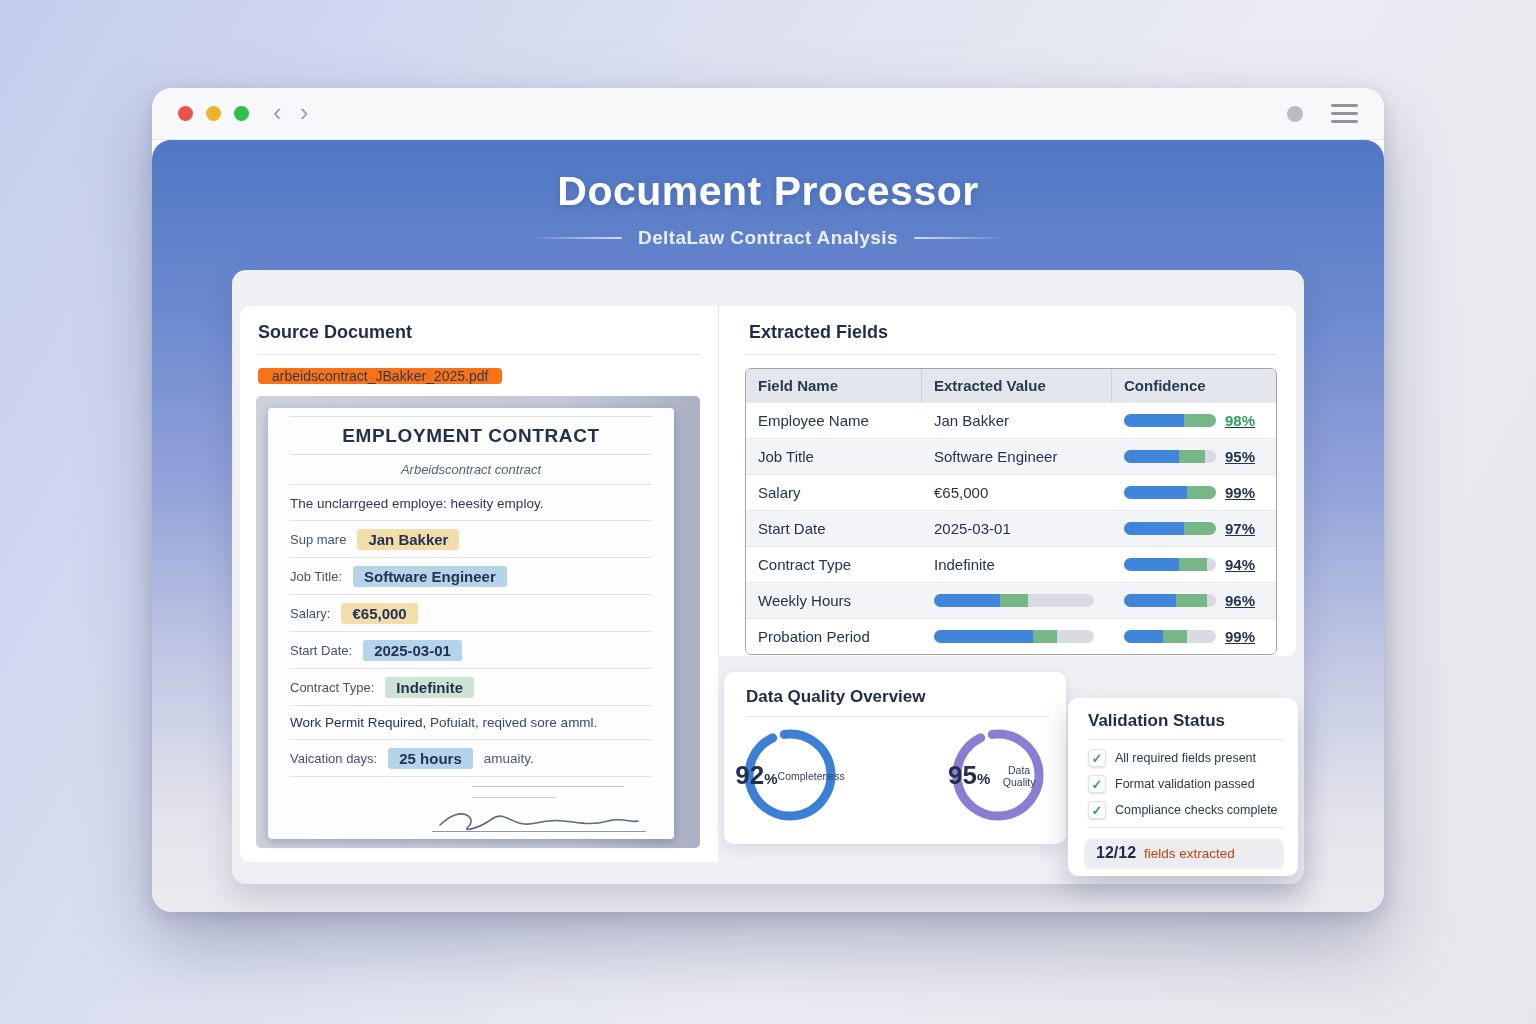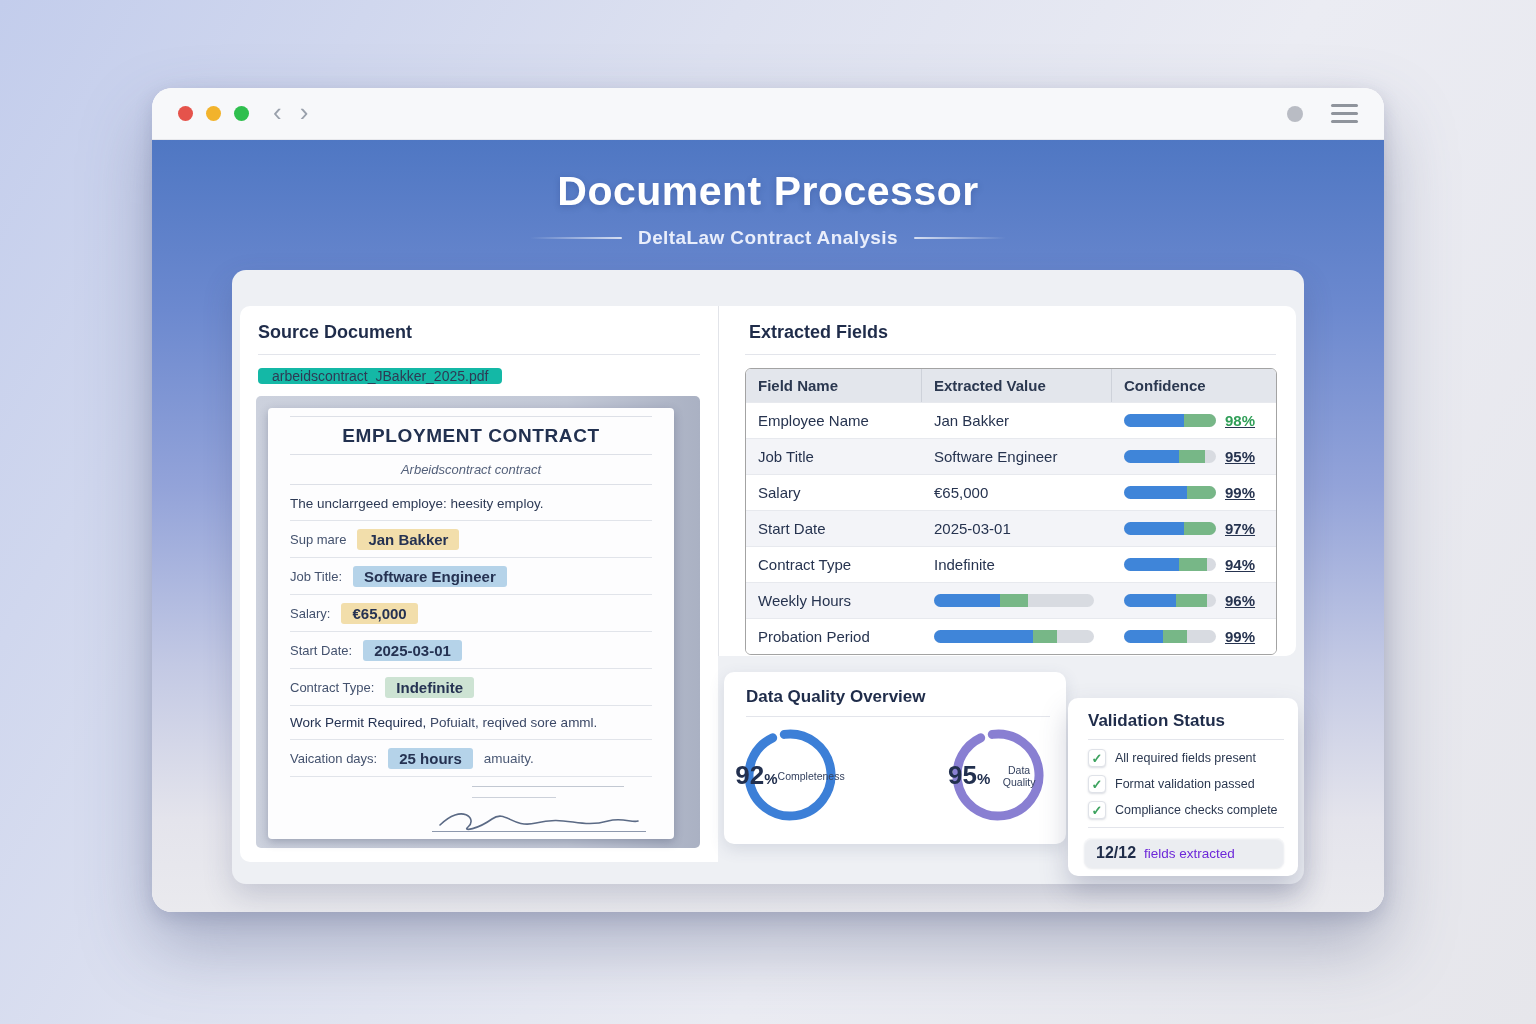--- a/index.html
+++ b/index.html
@@ -23,20 +23,21 @@
   .light.red{background:#e5534b;} .light.yellow{background:#f2b32c;} .light.green{background:#2fbf4e;}
   .nav-arrows { display:flex; gap:18px; margin-left:24px; color:#9aa1ac; font-size:26px; line-height:1; }
   .nav-arrows span { cursor:default; transform:translateY(-2px); }
   .chrome .spacer { flex:1; }
   .profile-dot { width:16px; height:16px; border-radius:50%; background:#b9bcc4; margin-right:28px; }
   .hamburger { display:flex; flex-direction:column; gap:5px; width:27px; }
   .hamburger i { display:block; height:3px; border-radius:2px; background:#8f949c; }
   .body {
     position:relative; height:772px;
     background:linear-gradient(180deg,#4f77c3 0%,#6c89cf 22%,#93a3d9 45%,#c3c9e4 68%,#e4e4ec 88%,#eaeaee 100%);
+    border-radius:19px;
   }
   .hero { text-align:center; padding-top:28px; }
   .hero-title {
     font-size:41px; font-weight:700; color:#fff; letter-spacing:.5px;
     text-shadow:0 2px 6px rgba(30,50,110,.25);
   }
   .hero-sub { margin-top:12px; display:flex; align-items:center; justify-content:center; gap:16px; }
   .hero-sub .txt { font-size:19px; font-weight:600; color:#e9eefb; letter-spacing:.4px; }
   .hero-sub .line { width:92px; height:2px; border-radius:1px; }
   .hero-sub .line.l { background:linear-gradient(90deg,rgba(255,255,255,0),rgba(255,255,255,.75)); }
@@ -63,21 +64,21 @@
   .divider { border-top:1px solid #e3e5eb; }
 
   
   .left-panel {
     position:absolute; left:8px; top:36px; width:478px; height:556px;
     background:#fff; border-radius:10px 0 0 10px;
   }
   .left-panel .panel-title { padding:16px 0 0 18px; }
   .left-panel .divider { margin:11px 18px 0 18px; }
   .filename {
-    display:inline-block; margin:13px 0 0 18px; background:#14b8a6; border-radius:4px;
+    display:inline-block; margin:13px 0 0 18px; background:#f97316; border-radius:4px;
     padding:0 14px; font-size:14px; color:#2e3a55;text-align:right;
   }
   .preview {
     position:absolute; left:16px; right:18px; top:90px; bottom:14px;
     background:linear-gradient(90deg,#ccd1dd 0%,#c2c8d6 70%,#aab1c3 100%);
     border-radius:5px; padding:12px 26px 9px 12px;
   }
   .page {
     width:100%; height:100%; background:#fdfdfe; border-radius:4px;
     box-shadow:0 3px 10px rgba(45,55,90,.30); padding:8px 22px 0 22px; overflow:hidden;
@@ -154,21 +155,21 @@
     width:18px; height:18px; background:#fff; border:1px solid #dfe2e8; border-radius:4px;
     box-shadow:0 1px 2px rgba(60,70,100,.18); display:flex; align-items:center; justify-content:center;
     color:#3da35f; font-size:13px; font-weight:800; flex:none;
   }
   .check-row .lab { font-size:12.5px; color:#2b3850; white-space:nowrap; }
   .vs-pill {
     margin:10px 14px 0 16px; background:#ebedf1; border-radius:8px; padding:6px 12px;
     display:flex; align-items:baseline; gap:8px; box-shadow:inset 0 1px 2px rgba(255,255,255,.8), 0 1px 2px rgba(70,80,110,.12);
   }
   .vs-pill .count { font-size:16px; font-weight:800; color:#1f2c49; }
-  .vs-pill .lab { font-size:13.5px; color:#6d28d9; }
+  .vs-pill .lab { font-size:13.5px; color:#c2410c; }
 </style>
 </head>
 <body>
 
 <div class="window">
   <div class="chrome">
     <div class="lights">
       <span class="light red"></span>
       <span class="light yellow"></span>
       <span class="light green"></span>

